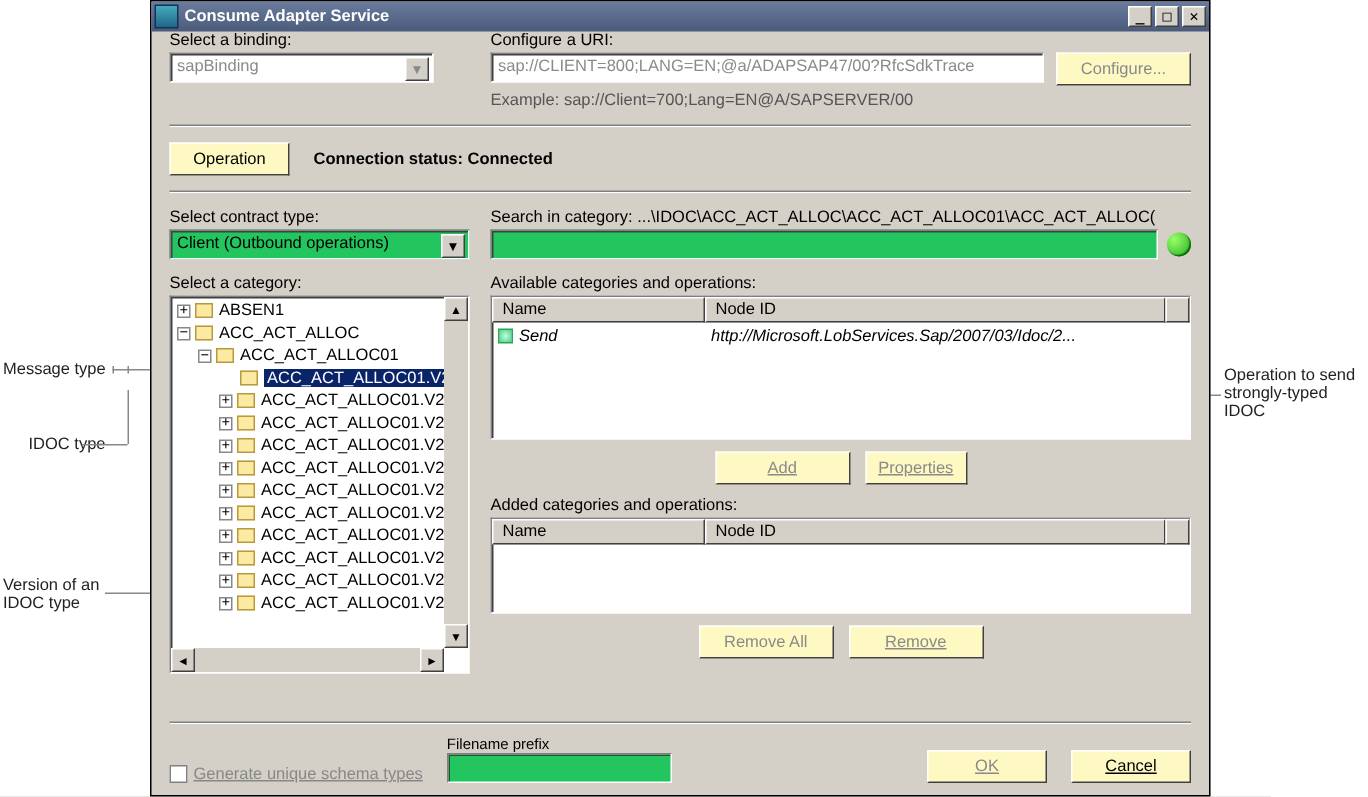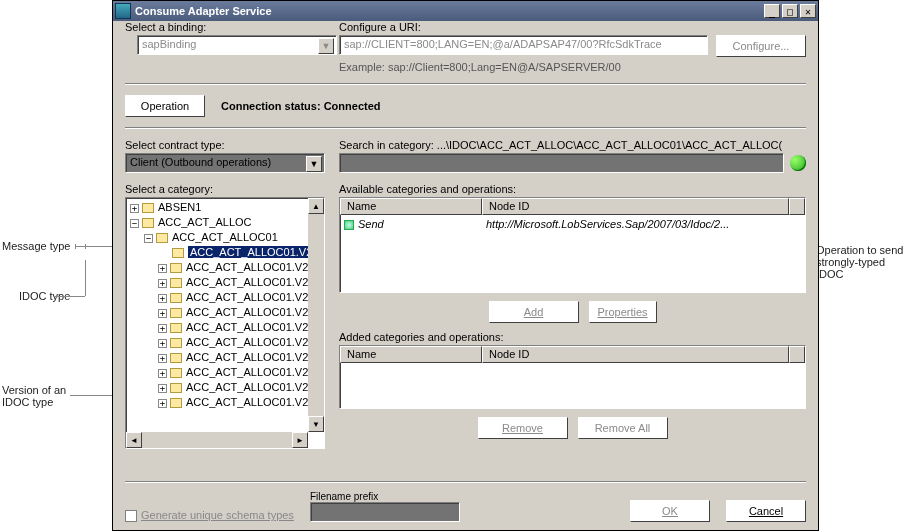--- a/index.html
+++ b/index.html
@@ -3,33 +3,33 @@
 <meta charset="utf-8">
 <style>
   * { box-sizing: border-box; }
   body { margin: 0; font-family: Tahoma, Arial, sans-serif; font-size: 11px; background: #fff; color: #000; }
   .stage { position: relative; width: 912px; height: 531px; }
   
   .callout { position: absolute; font-size: 11px; color: #222; }
   .callout-line { position: absolute; height: 1px; background: #888; }
   .callout-tick { position: absolute; width: 1px; background: #888; }
   
-  .window { position: absolute; left: 112px; top: 0; width: 707px; height: 531px; background: #D4D0C8; border: 1px solid #000; }
+  .window { position: absolute; left: 100px; top: 0; width: 707px; height: 531px; background: #D4D0C8; border: 1px solid #000; }
   .titlebar { height: 20px; background: linear-gradient(#6B7B9C, #4A5B7C); display: flex; align-items: center; padding: 0 2px; color: #fff; font-weight: bold; }
   .titlebar .title-icon { width: 16px; height: 16px; margin-right: 4px; background: linear-gradient(#4ab,#268); border:1px solid #135; }
   .titlebar .spacer { flex: 1; }
   .winbtn { width: 16px; height: 14px; background: #D4D0C8; border: 1px solid #fff; border-right-color:#404040; border-bottom-color:#404040; margin-left: 2px; display:flex; align-items:center; justify-content:center; font-size:10px; color:#000; font-family: monospace; }
   .body { padding: 0 12px 0 12px; }
   .row { display: flex; gap: 14px; }
   .label { margin-bottom: 2px; }
-  .input { height: 20px; background: #737373; border: 1px solid #808080; border-right-color:#fff; border-bottom-color:#fff; box-shadow: inset 1px 1px 0 #404040; padding: 2px 4px; font-size:11px; }
+  .input { height: 20px; background: #22c55e; border: 1px solid #808080; border-right-color:#fff; border-bottom-color:#fff; box-shadow: inset 1px 1px 0 #404040; padding: 2px 4px; font-size:11px; }
   .input.disabled { background: #fff; color: #8a8a8a; }
   .combo { position: relative; }
   .combo .arrow { position: absolute; right: 2px; top: 2px; width: 16px; height: 16px; background: #D4D0C8; border: 1px solid #fff; border-right-color:#404040; border-bottom-color:#404040; display:flex; align-items:center; justify-content:center; font-size:9px; }
-  .btn { height: 22px; background: #ffffff; border: 1px solid #fff; border-right-color:#404040; border-bottom-color:#404040; padding: 0 12px; font-size:11px; display:inline-flex; align-items:center; justify-content:center; cursor:default; }
+  .btn { height: 22px; background: #fef9c3; border: 1px solid #fff; border-right-color:#404040; border-bottom-color:#404040; padding: 0 12px; font-size:11px; display:inline-flex; align-items:center; justify-content:center; cursor:default; }
   .btn.disabled { color: #8a8a8a; }
   .example { color: #555; font-size: 11px; margin-top: 4px; }
   .hr { height: 2px; background: #808080; border-bottom: 1px solid #fff; margin: 10px 0; }
   .status-row { display: flex; align-items: center; gap: 16px; }
   .bold { font-weight: bold; }
   .go-icon { width:16px; height:16px; border-radius:50%; background: radial-gradient(circle at 30% 30%, #9f6, #2a2); display:inline-block; vertical-align:middle; box-shadow: inset -1px -1px 1px #060; }
   
   .tree { height: 252px; background: #fff; border: 1px solid #808080; border-right-color:#fff; border-bottom-color:#fff; box-shadow: inset 1px 1px 0 #404040; overflow: hidden; position: relative; }
   .tree-content { padding: 2px 2px 2px 4px; line-height: 15px; }
   .tree-row { white-space: nowrap; font-size:11px; }
@@ -80,32 +80,32 @@
       <div class="winbtn">_</div>
       <div class="winbtn">□</div>
       <div class="winbtn">✕</div>
     </div>
 
     <div class="body">
 
       <div class="row">
         <div style="width:200px;">
           <div class="label"><span>Select a binding:</span></div>
-          <div class="combo input disabled" style="width:200px;margin-left:12px;">
+          <div class="combo input disabled" style="width:176px;">
             <span>sapBinding</span>
             <div class="arrow">▼</div>
           </div>
         </div>
         <div style="flex:1;">
           <div class="label"><span>Configure a URI:</span></div>
           <div style="display:flex; gap:8px;">
             <div class="input disabled" style="flex:1; overflow:hidden; white-space:nowrap;">sap://CLIENT=800;LANG=EN;@a/ADAPSAP47/00?RfcSdkTrace</div>
             <div class="btn disabled" style="width:90px;">Configure...</div>
           </div>
-          <div class="example"><span>Example: </span><span>sap://Client=800;Lang=EN@A/SAPSERVER/00</span></div>
+          <div class="example"><span>Example: </span><span>sap://Client=700;Lang=EN@A/SAPSERVER/00</span></div>
         </div>
       </div>
 
       <div class="hr"></div>
 
       <div class="status-row">
         <div class="btn" style="width:80px;">Operation</div>
         <div><span class="bold">Connection status: </span><span class="bold">Connected</span></div>
       </div>
 
@@ -188,24 +188,24 @@
           <div class="listview" style="height:64px;">
             <div class="lv-head">
               <div class="lv-col" style="width:142px;">Name</div>
               <div class="lv-col" style="flex:1;">Node ID</div>
               <div class="lv-col" style="width:16px;"></div>
             </div>
             <div class="lv-body"></div>
           </div>
           <div style="margin:8px 0 0 0; display:flex; gap:10px; justify-content:center;">
             <div class="btn disabled" style="width:90px;">
+                <span>Remove All</span>
+              </div>
+            <div class="btn disabled" style="width:90px;">
                 <span class="und">Remove</span>
-              </div>
-            <div class="btn disabled" style="width:90px;">
-                <span>Remove All</span>
               </div>
           </div>
         </div>
       </div>
     </div>
 
     <div class="footer">
       <div class="hr" style="margin:0 0 8px 0;"></div>
       <div style="display:flex; align-items:flex-end; gap:16px;">
         <div><span class="checkbox"></span><span class="und" style="color:#888">Generate unique schema types</span></div>

